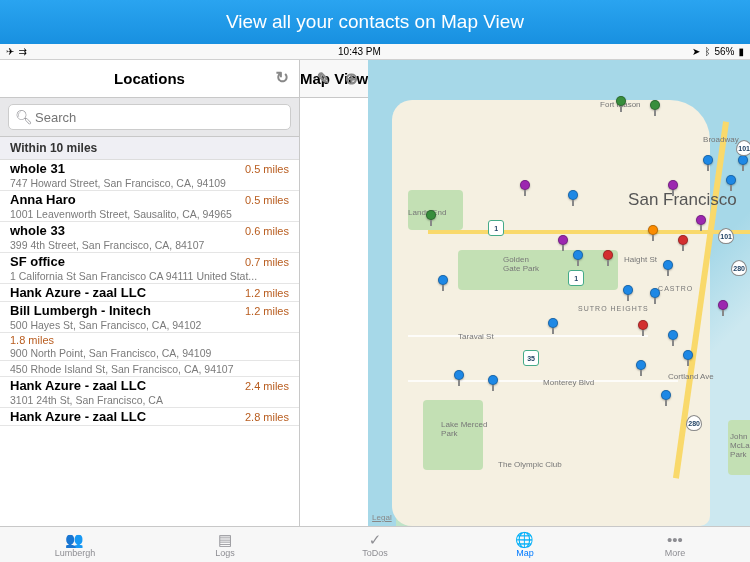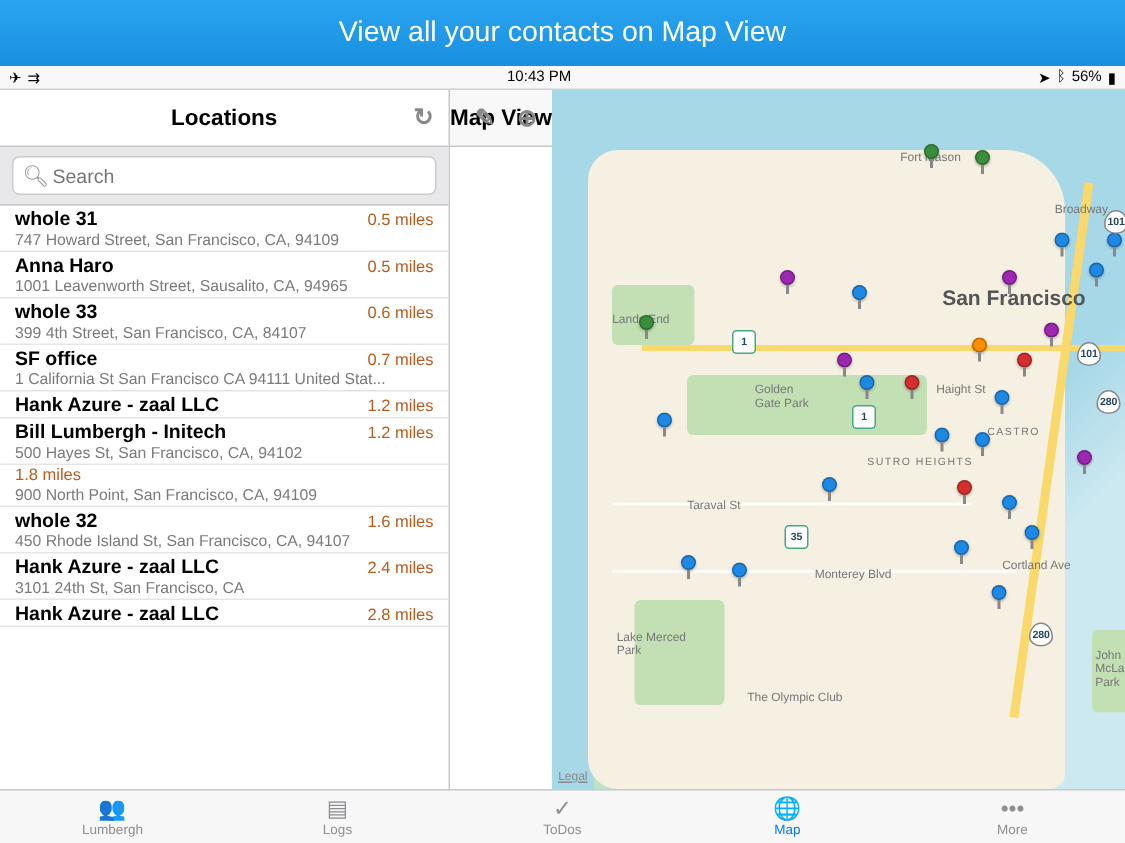--- a/index.html
+++ b/index.html
@@ -28,21 +28,21 @@
 .compose{right:38px}
 .locate{right:10px}
 .map{flex:1;position:relative;background:#bfe3c8;overflow:hidden}
 .water-l{position:absolute;left:0;top:0;width:28px;height:100%;background:#a6d8e8}
 .water-t{position:absolute;left:0;top:0;width:100%;height:60px;background:#a6d8e8}
 .water-r{position:absolute;right:0;top:0;width:60px;height:100%;background:linear-gradient(135deg,#a6d8e8 40%,#cce8f0 60%)}
 .land{position:absolute;left:24px;top:40px;right:40px;bottom:0;background:#f5f0e1;border-radius:20px 40px 10px 20px}
 .park{position:absolute;background:#c3e0b4;border-radius:4px}
 .road{position:absolute;background:#f9d96b}
 .roadw{position:absolute;background:#fff;opacity:.8}
-.city-label{position:absolute;font-size:14px;font-weight:700;color:#555;white-space:nowrap}
+.city-label{position:absolute;font-size:17px;font-weight:400;color:#555;white-space:nowrap}
 .small-label{position:absolute;font-size:8px;color:#777;white-space:nowrap}
 .shield{position:absolute;width:16px;height:16px;border-radius:3px;background:#fff;border:1px solid #4a8;display:flex;align-items:center;justify-content:center;font-size:7px;font-weight:700;color:#246}
 .shield.us{border-color:#888;border-radius:50% 50% 50% 50% / 60% 60% 40% 40%}
 .pin{position:absolute;width:10px;height:10px;border-radius:50%;border:1px solid rgba(0,0,0,.25);box-shadow:0 1px 2px rgba(0,0,0,.3)}
 .pin::after{content:'';position:absolute;left:3px;top:9px;width:2px;height:6px;background:#888}
 .callout{position:absolute;background:#fff;border-radius:8px;padding:6px 34px 6px 10px;box-shadow:0 2px 8px rgba(0,0,0,.25);min-width:190px}
 .callout-title{font-size:13px;font-weight:400;color:#000}
 .callout-sub{font-size:9px;color:#888}
 .callout-info{position:absolute;right:8px;top:50%;transform:translateY(-50%);width:18px;height:18px;border:1.2px solid #007aff;border-radius:50%;color:#007aff;display:flex;align-items:center;justify-content:center;font-size:11px;font-weight:600}
 .tabbar{height:36px;background:#f7f7f7;border-top:1px solid #c8c8c8;display:flex}
@@ -77,20 +77,21 @@
     <div class="side-header">
       <span>Locations</span>
       <span class="refresh-btn">↻</span>
     </div>
     <div class="search-row">
       <div class="search-wrap">
         <span class="si">🔍︎</span>
         <input class="search-input" placeholder="Search" style="">
       </div>
     </div>
+    <div class="section-h">Within 10 miles</div>
     <div class="list" id="loc-list">
         <div class="row">
           <div class="row-top">
             <span class="row-name">whole 31</span>
             <span class="row-dist">0.5 miles</span>
           </div>
           <div class="row-addr">747 Howard Street, San Francisco, CA, 94109</div>
         </div>
         <div class="row">
           <div class="row-top">
@@ -126,24 +127,20 @@
           </div>
           <div class="row-addr">500 Hayes St, San Francisco, CA, 94102</div>
         </div>
         <div class="row">
           <div class="row-top">
             <span class="row-dist">1.8 miles</span>
           </div>
           <div class="row-addr">900 North Point, San Francisco, CA, 94109</div>
         </div>
         <div class="row">
-          <div class="row-top">
-            <span class="row-name">whole 32</span>
-            <span class="row-dist">1.6 miles</span>
-          </div>
           <div class="row-addr">450 Rhode Island St, San Francisco, CA, 94107</div>
         </div>
         <div class="row">
           <div class="row-top">
             <span class="row-name">Hank Azure - zaal LLC</span>
             <span class="row-dist">2.4 miles</span>
           </div>
           <div class="row-addr">3101 24th St, San Francisco, CA</div>
         </div>
         <div class="row">
@@ -178,21 +175,21 @@
       <div class="small-label" style="left:232px;top:40px">Fort Mason</div>
       <div class="small-label" style="left:335px;top:75px">Broadway</div>
       <div class="small-label" style="left:40px;top:148px">Lands End</div>
       <div class="small-label" style="left:256px;top:195px">Haight St</div>
       <div class="small-label" style="left:135px;top:195px;white-space:pre">Golden
 Gate Park</div>
       <div class="small-label" style="left:290px;top:225px;font-size:7px;letter-spacing:1px">CASTRO</div>
       <div class="small-label" style="left:210px;top:245px;font-size:7px;letter-spacing:1px">SUTRO HEIGHTS</div>
       <div class="small-label" style="left:90px;top:272px">Taraval St</div>
       <div class="small-label" style="left:175px;top:318px">Monterey Blvd</div>
-      <div class="small-label" style="left:43px;top:360px;white-space:pre">Lake Merced
+      <div class="small-label" style="left:73px;top:360px;white-space:pre">Lake Merced
 Park</div>
       <div class="small-label" style="left:130px;top:400px">The Olympic Club</div>
       <div class="small-label" style="left:300px;top:312px">Cortland Ave</div>
       <div class="small-label" style="left:362px;top:372px;white-space:pre">John
 McLaren
 Park</div>
       <div class="small-label" style="left:400px;top:400px">Giants Dr</div>
       <div class="small-label" style="left:400px;top:156px;transform:rotate(30deg)">King St</div>
       <span class="legal">Legal</span>
     <div class="pin" style="left: 70px; top: 215px; background: rgb(30, 136, 229);"></div>

